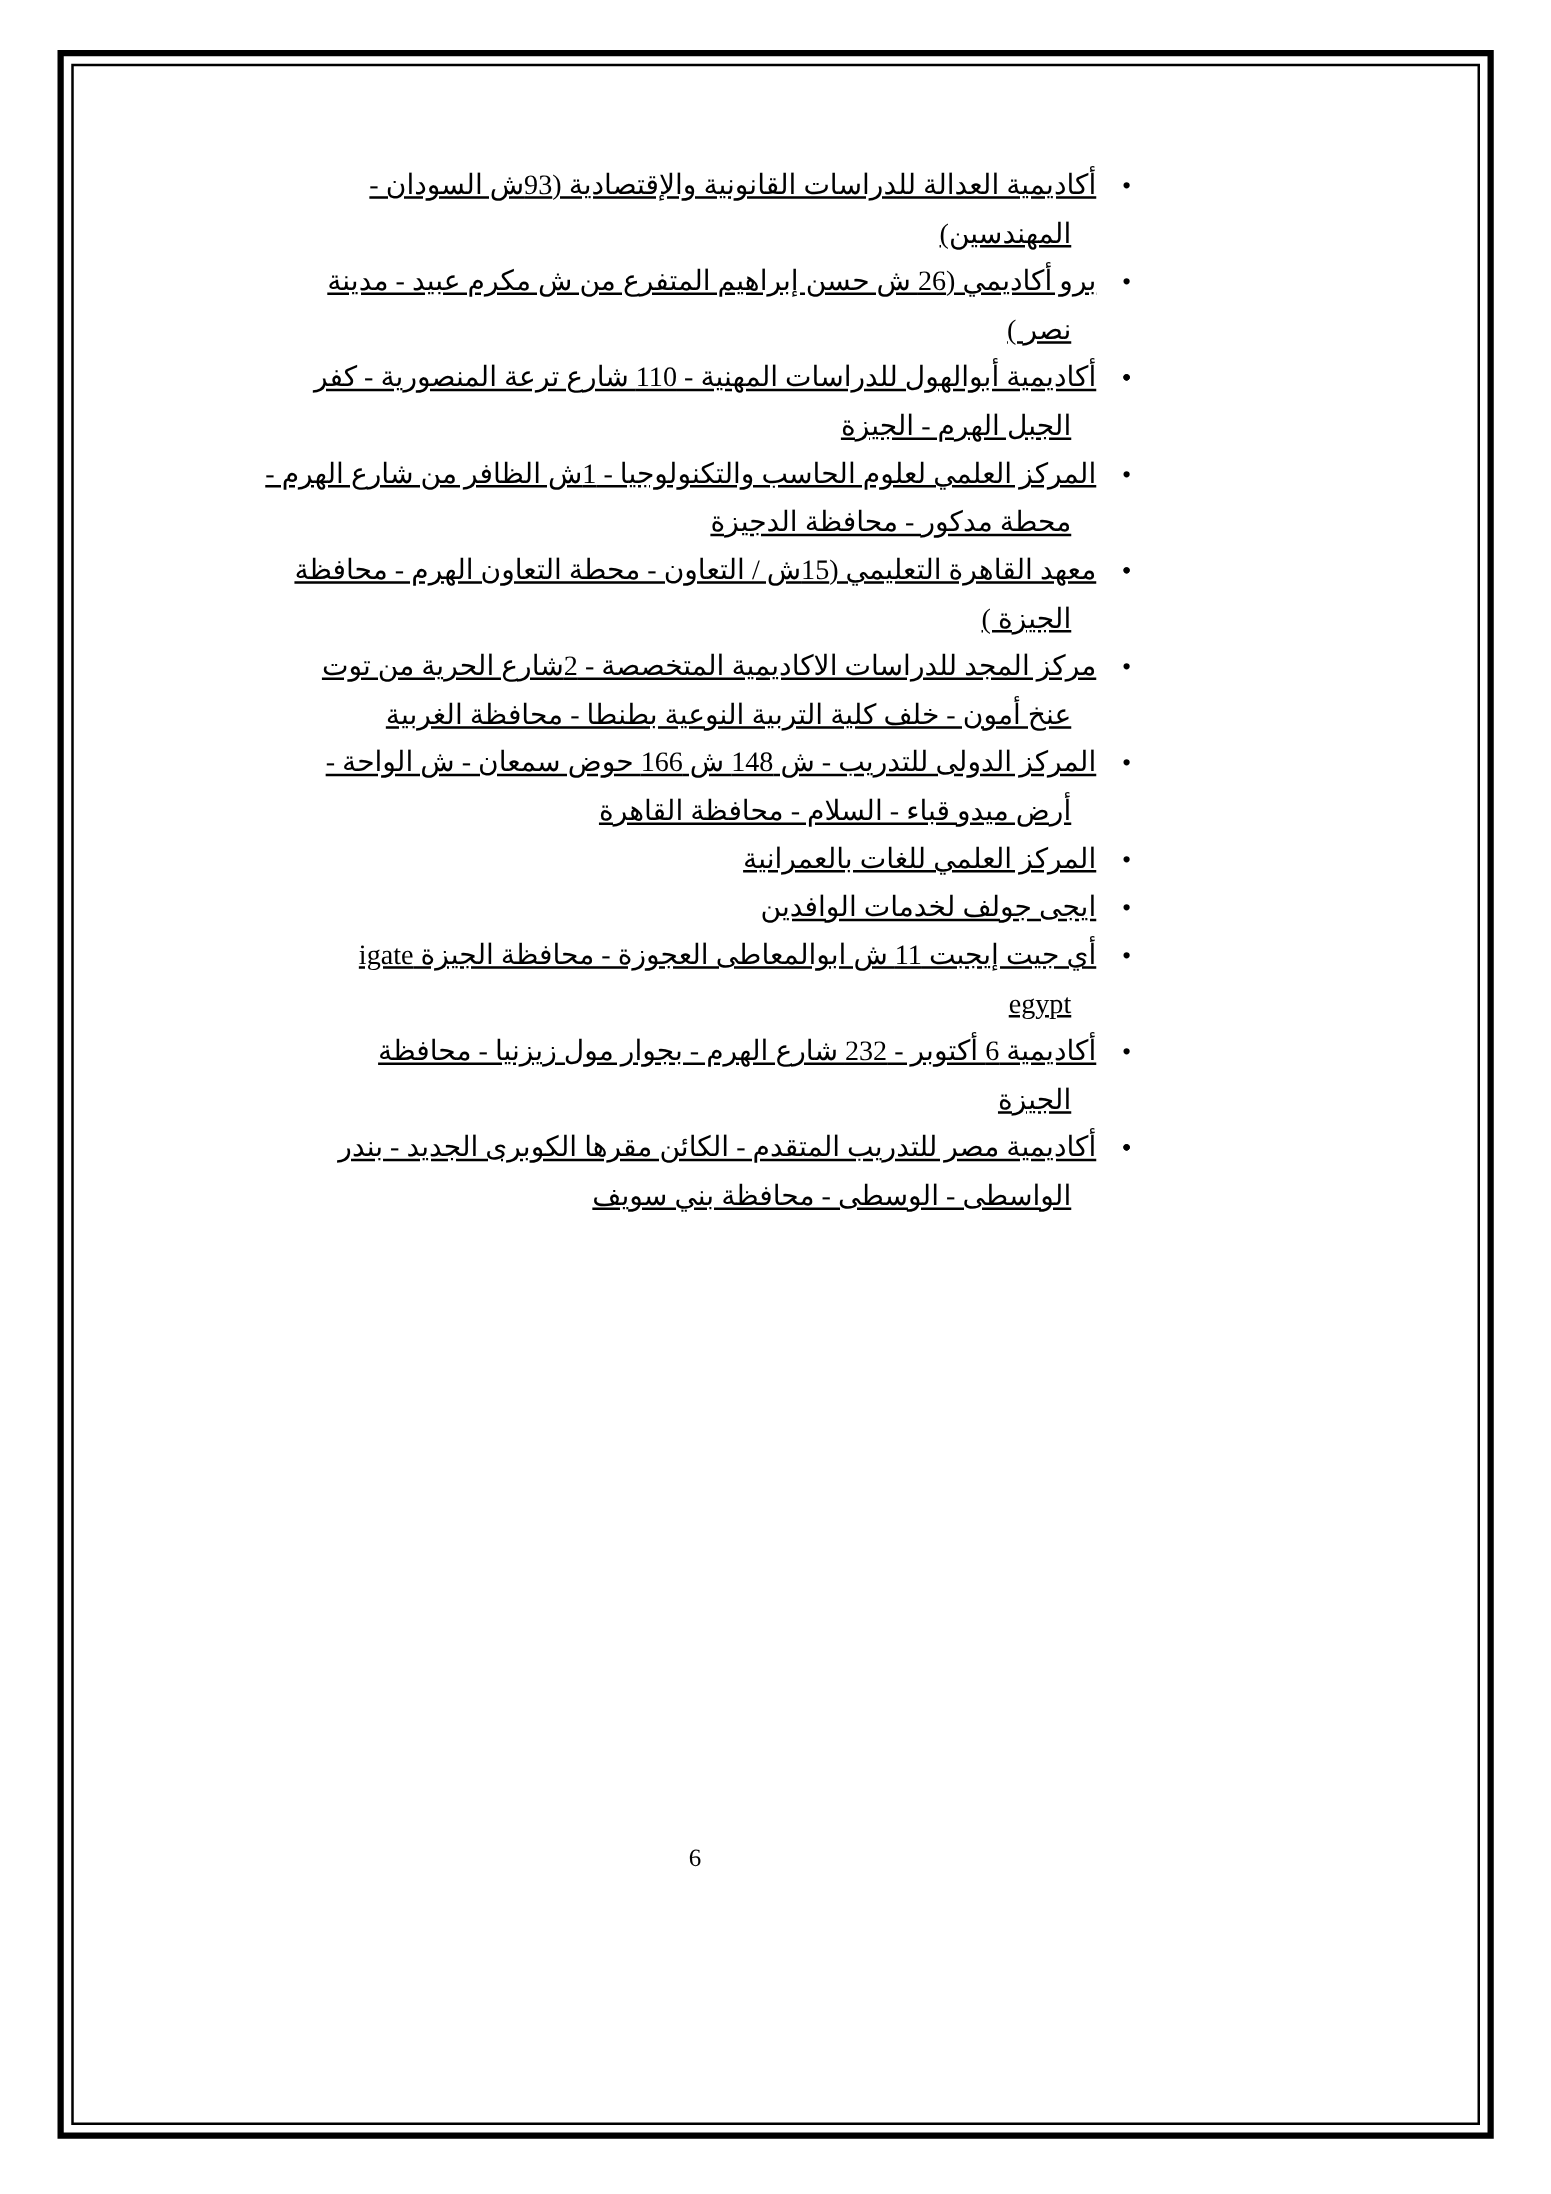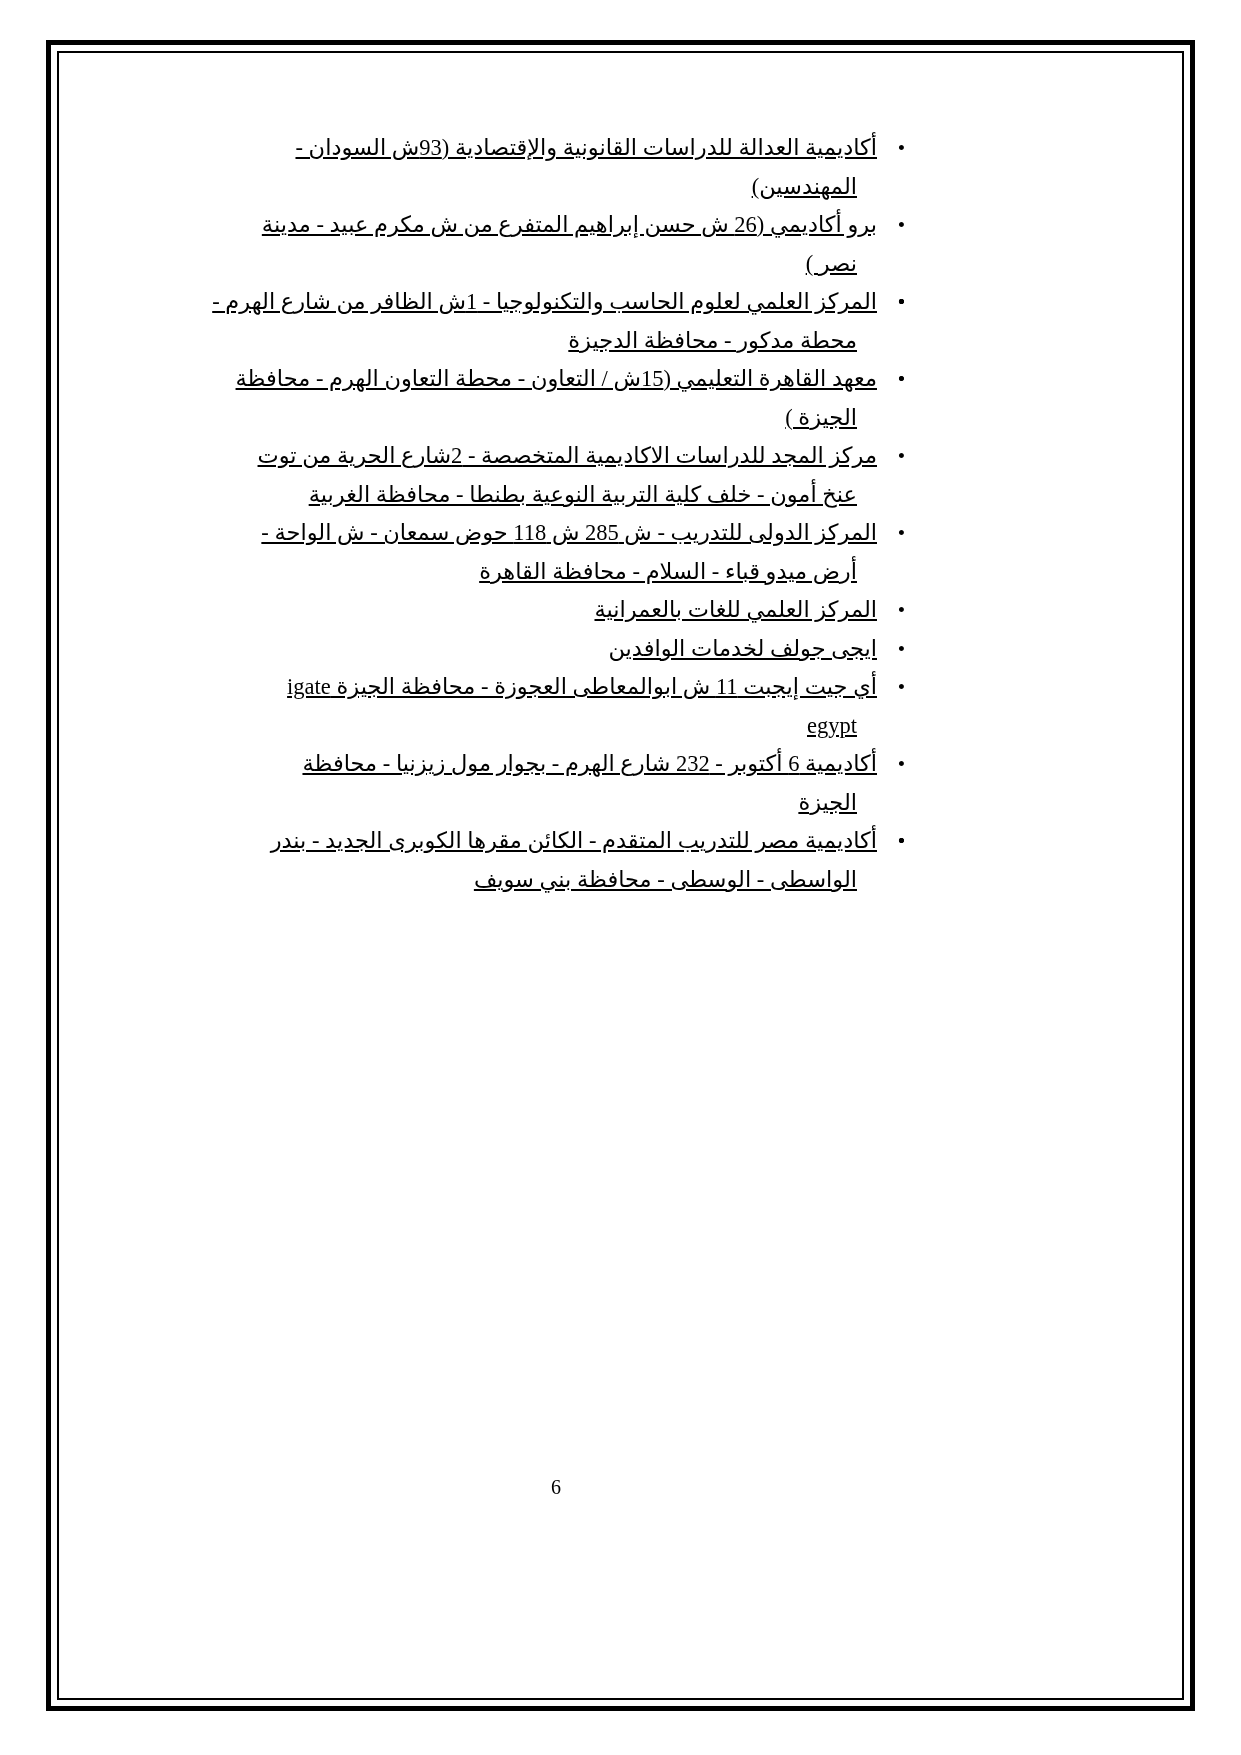--- a/index.html
+++ b/index.html
@@ -94,20 +94,22 @@
 نصر )</span>
     </div>
     <div class="item">
       <span class="bullet">•</span>
     </div>
     <div class="item">
       <span class="bullet">•</span>
     </div>
     <div class="item">
       <span class="bullet">•</span>
+      <span class="text">أكاديمية أبوالهول للدراسات المهنية - 110 شارع ترعة المنصورية - كفر
+الجبل الهرم - الجيزة</span>
     </div>
     <div class="item">
       <span class="bullet">•</span>
       <span class="text">المركز العلمي لعلوم الحاسب والتكنولوجيا - 1ش الظافر من شارع الهرم -
 محطة مدكور - محافظة الدجيزة</span>
     </div>
     <div class="item">
       <span class="bullet">•</span>
     </div>
     <div class="item">
@@ -115,21 +117,21 @@
       <span class="text">معهد القاهرة التعليمي (15ش / التعاون - محطة التعاون الهرم - محافظة
 الجيزة )</span>
     </div>
     <div class="item">
       <span class="bullet">•</span>
       <span class="text">مركز المجد للدراسات الاكاديمية المتخصصة - 2شارع الحرية من توت
 عنخ أمون - خلف كلية التربية النوعية بطنطا - محافظة الغربية</span>
     </div>
     <div class="item">
       <span class="bullet">•</span>
-      <span class="text">المركز الدولى للتدريب - ش 285 ش 118 حوض سمعان - ش الواحة -
+      <span class="text">المركز الدولى للتدريب - ش 148 ش 166 حوض سمعان - ش الواحة -
 أرض ميدو قباء - السلام - محافظة القاهرة</span>
     </div>
     <div class="item">
       <span class="bullet">•</span>
       <span class="text">المركز العلمي للغات بالعمرانية</span>
     </div>
     <div class="item">
       <span class="bullet">•</span>
       <span class="text">ايجى جولف لخدمات الوافدين</span>
     </div>

